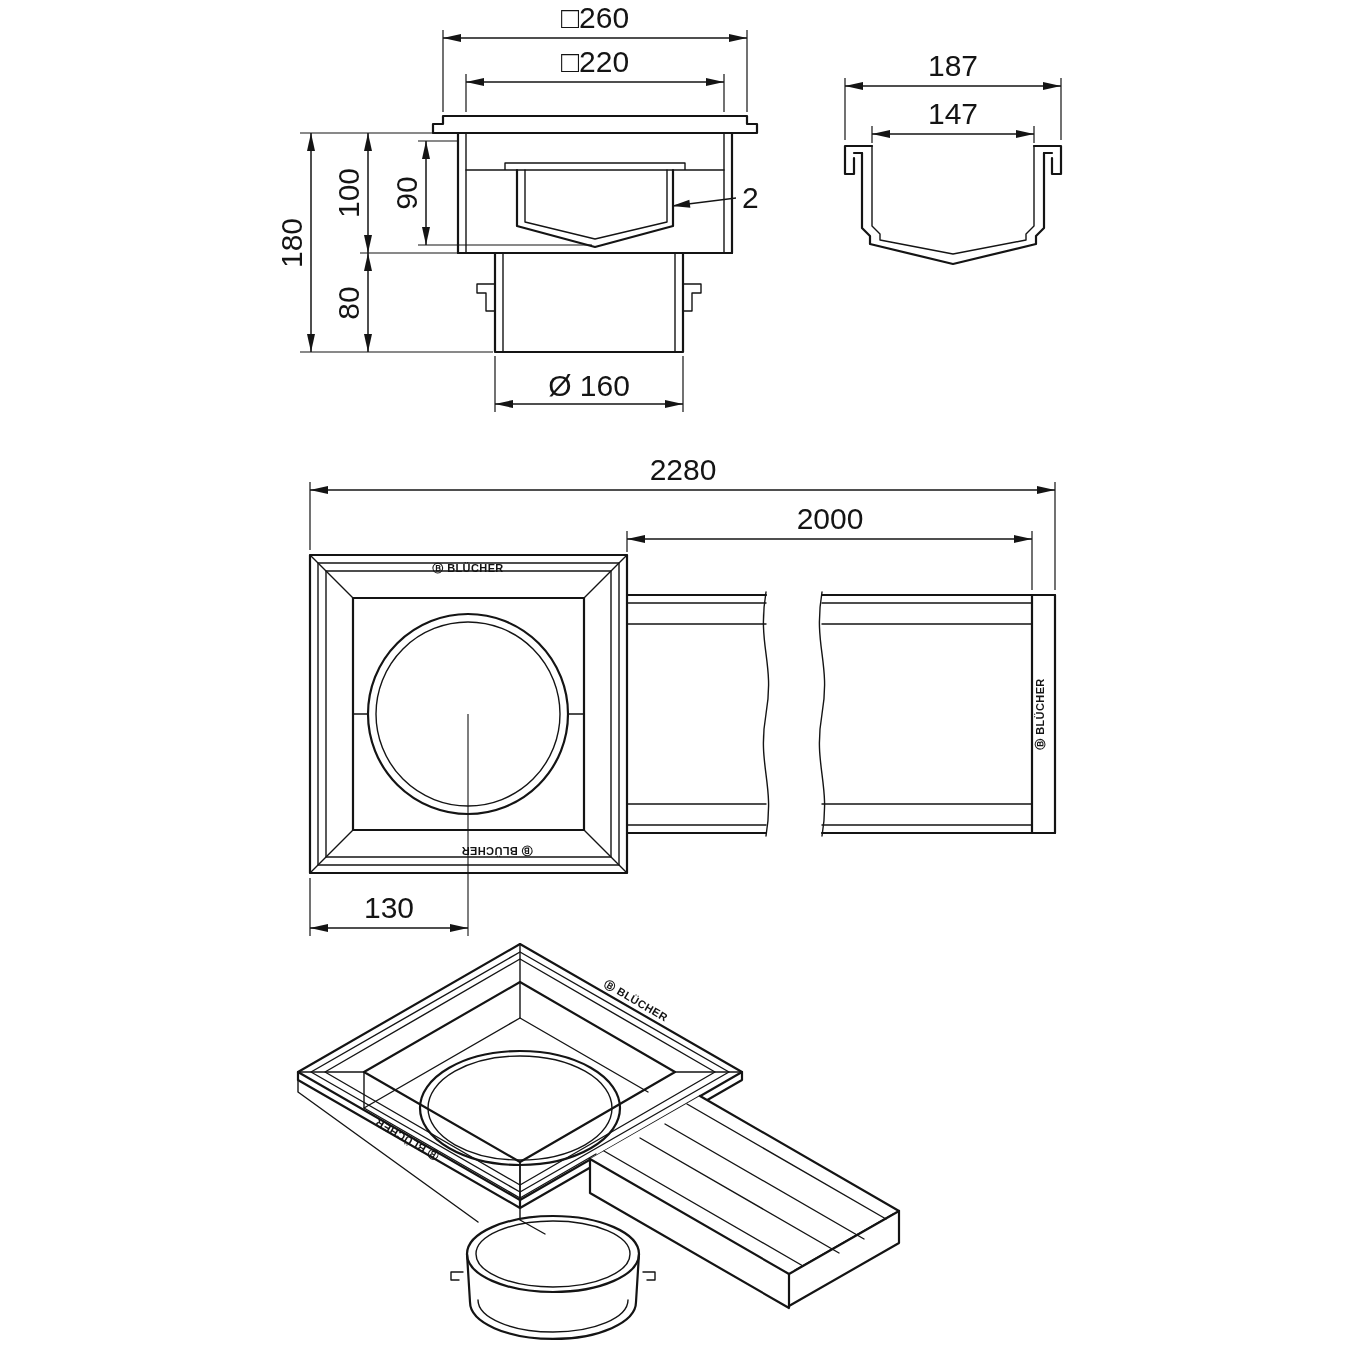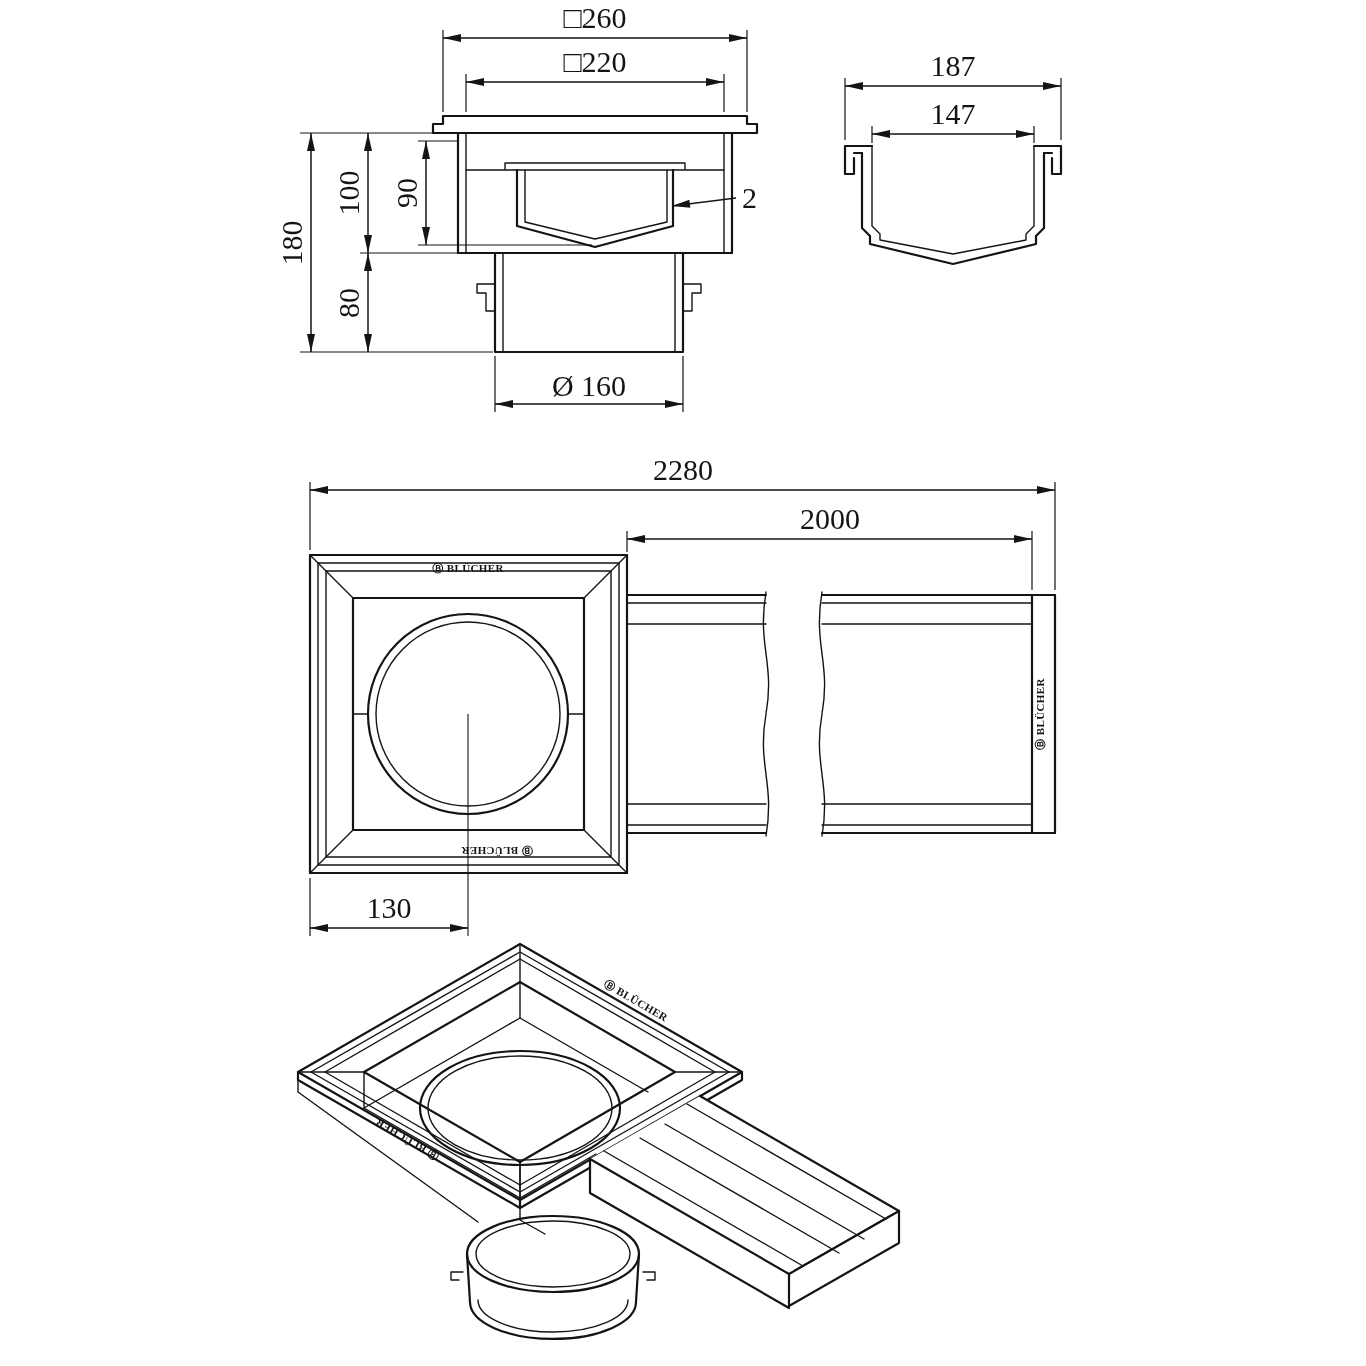--- a/index.html
+++ b/index.html
@@ -1,18 +1,18 @@
 <!DOCTYPE html>
 <html><head>
 <meta charset="utf-8">
 <style>
   html,body{margin:0;padding:0;background:#fff;}
   .stage{
     position:relative;width:1366px;height:1366px;background:#ffffff;
-    font-family:Liberation Serif, serif;
+    font-family:Liberation Sans, sans-serif;
     overflow:hidden;
   }
   svg{display:block;}
   
   .o{fill:none;stroke:#141414;stroke-width:2.2;stroke-linecap:round;stroke-linejoin:round;}
   
   .t{fill:none;stroke:#141414;stroke-width:1.4;stroke-linecap:round;stroke-linejoin:round;}
   
   .d{fill:none;stroke:#141414;stroke-width:1.5;}
   

